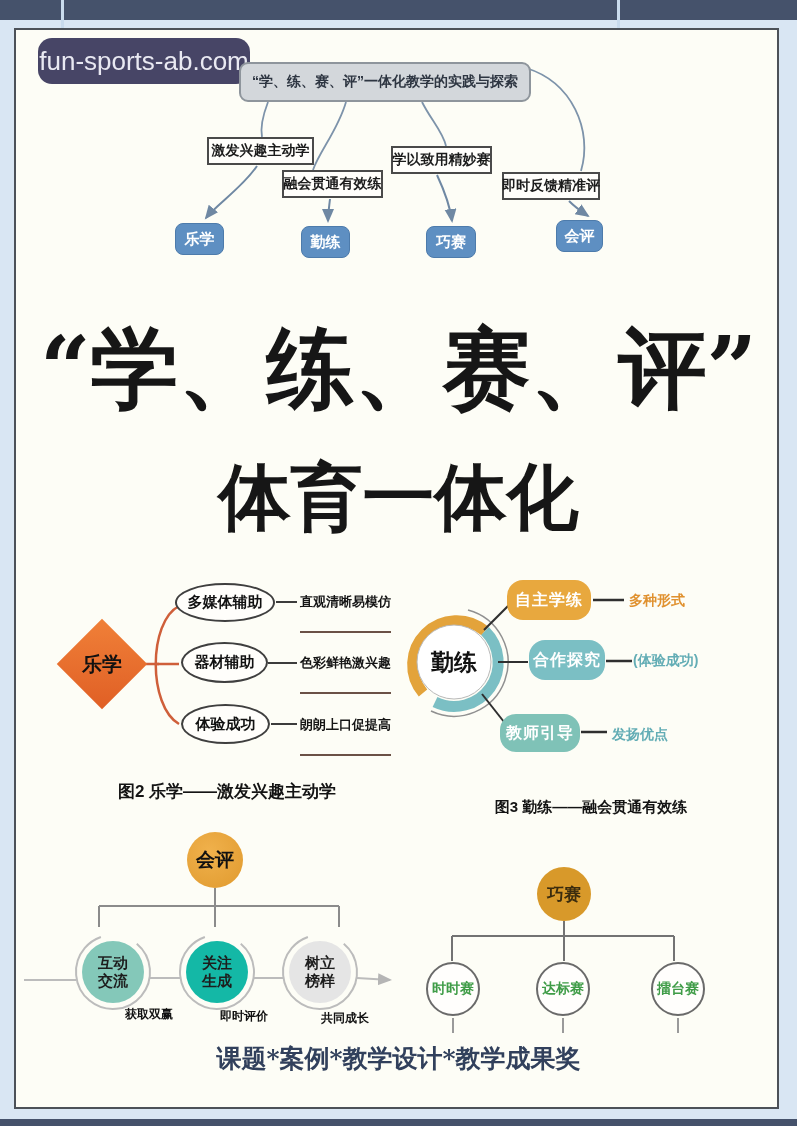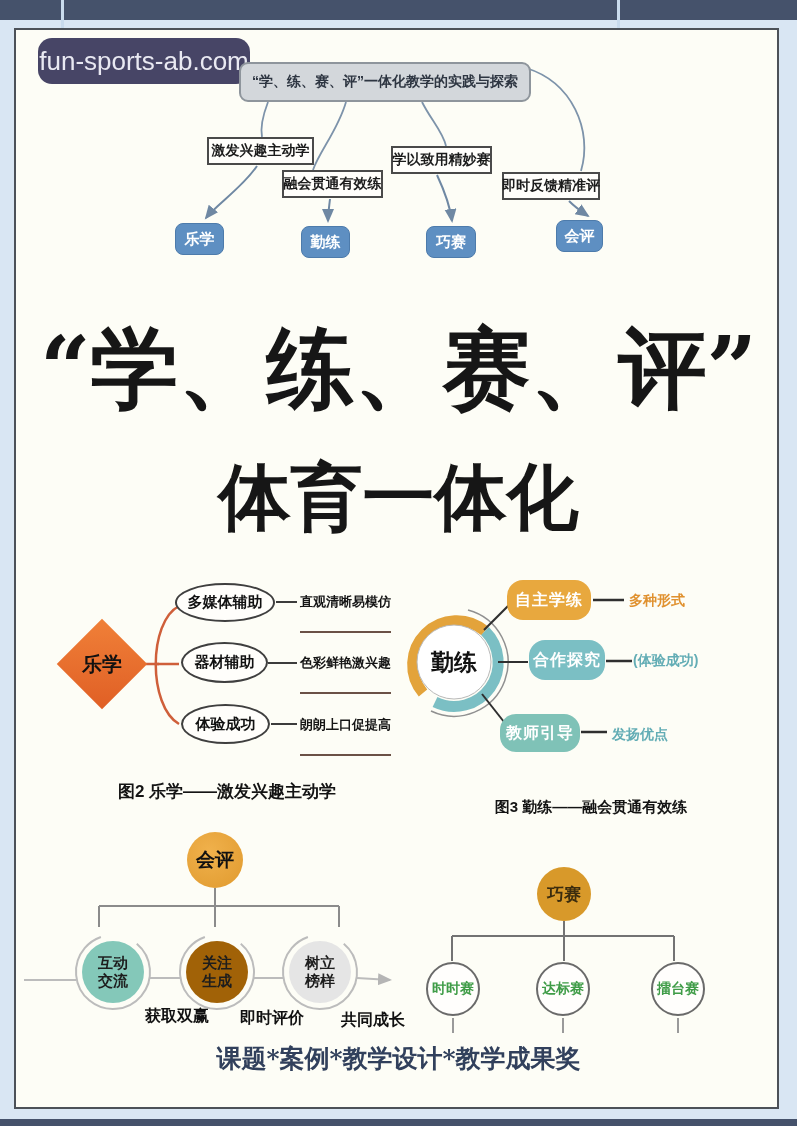--- a/index.html
+++ b/index.html
@@ -66,23 +66,23 @@
   #f3-l3{left:596px;top:696px;color:#63adb5;}
   #f3-cap{left:430px;top:768px;width:290px;font-size:15px;}
   
   .rootcircle{border-radius:50%;display:flex;align-items:center;justify-content:center;
               font-weight:bold;color:#111;}
   #f4-root{left:171px;top:802px;width:56px;height:56px;background:radial-gradient(circle at 40% 35%,#f0b14c,#e09a2e);
            font-size:19px;}
   .leafcircle{border-radius:50%;display:flex;flex-direction:column;align-items:center;justify-content:center;
               font-weight:bold;font-size:15px;line-height:1.2;color:#1d1d1d;}
   #f4-c1{left:66px;top:911px;width:62px;height:62px;background:#84c8b9;}
-  #f4-c2{left:170px;top:911px;width:62px;height:62px;background:#a16207;}
+  #f4-c2{left:170px;top:911px;width:62px;height:62px;background:#14b8a6;}
   #f4-c3{left:273px;top:911px;width:62px;height:62px;background:#e5e5e5;}
-  .f4lab{font-weight:bold;font-size:16px;color:#111;text-align:right;white-space:nowrap;}
+  .f4lab{font-weight:bold;font-size:12px;color:#111;text-align:center;white-space:nowrap;}
   #f4-l1{left:73px;top:976px;width:120px;}
   #f4-l2{left:168px;top:978px;width:120px;}
   #f4-l3{left:269px;top:980px;width:120px;}
   
   #f5-root{left:521px;top:837px;width:54px;height:54px;background:#d8992a;font-size:17px;color:#3b2c0e;}
   .ringcircle{border-radius:50%;background:#fffefc;border:2px solid #6a6a6a;display:flex;align-items:center;
               justify-content:center;font-weight:bold;font-size:14px;color:#3f9c47;}
   #f5-c1{left:410px;top:932px;width:54px;height:54px;}
   #f5-c2{left:520px;top:932px;width:54px;height:54px;}
   #f5-c3{left:635px;top:932px;width:54px;height:54px;}

